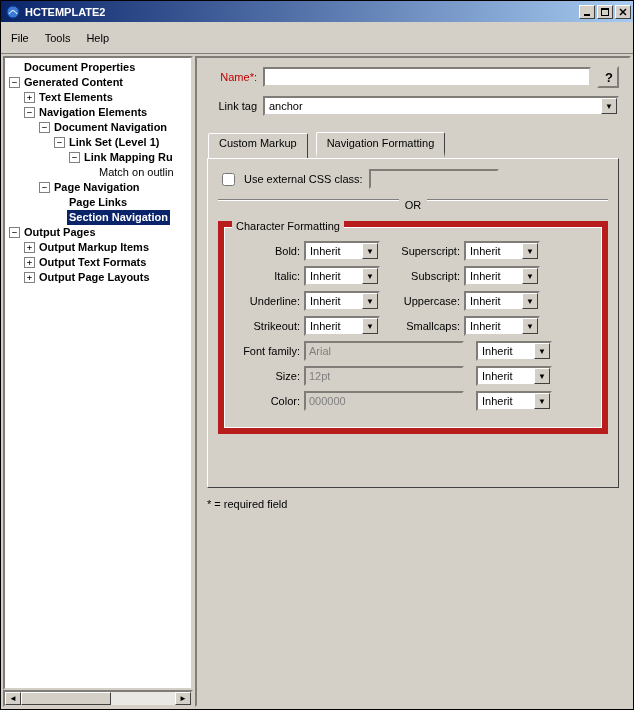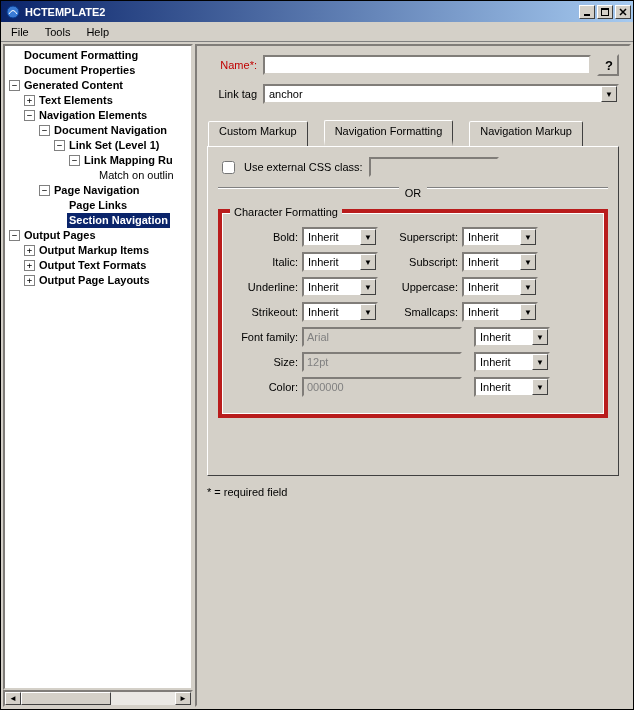--- a/index.html
+++ b/index.html
@@ -43,21 +43,21 @@
     border-bottom-color: #404040;
     font-size: 9px;
     line-height: 10px;
     padding: 0;
     margin-left: 2px;
     font-family: Tahoma, Arial, sans-serif;
     cursor: default;
     display: flex; align-items: center; justify-content: center;
   }
   .menubar {
-    height: 20px;
+    height: 32px;
     display: flex;
     align-items: center;
     padding: 0 2px;
     border-bottom: 1px solid #808080;
   }
   .menubar span {
     padding: 2px 8px;
     cursor: default;
   }
   .body {
@@ -191,21 +191,21 @@
   .tabs {
     display: flex;
     margin-top: 8px;
     margin-left: 1px;
   }
   .tab {
     padding: 3px 10px;
     border: 1px solid #808080;
     border-bottom: none;
     background: #d4d0c8;
-    margin-right: 16px;
+    margin-right: 8px;
     position: relative;
     top: 1px;
     cursor: default;
     border-top-left-radius: 2px;
     border-top-right-radius: 2px;
   }
   .tab.active {
     background: #d4d0c8;
     border-bottom: 6px solid #0ea5e9;
     z-index: 2;
@@ -237,21 +237,21 @@
   .divider-row {
     display: flex; gap: 6px;
     margin: 10px 0;
   }
   .divider-row .line {
     flex: 1; height: 2px;
     border-top: 1px solid #808080;
     border-bottom: 1px solid #fff;
   }
   .groupbox {
-    border: 4px solid #b91c1c;
+    border: 6px solid #b91c1c;
     box-shadow: inset -1px -1px 0 #fff, inset 1px 1px 0 #fff;
     padding: 14px 10px 12px 10px;
     margin-top: 4px;
     position: relative;
   }
   .groupbox .legend {
     position: absolute;
     top: -7px; left: 8px;
     background: #d4d0c8;
     padding: 0 4px;
@@ -316,25 +316,20 @@
     <span>Tools</span>
     <span>Help</span>
   </div>
 
   <div class="body">
     <div class="tree-panel">
       <div class="tree" id="tree">
           <div class="tree-row">
             <span class="indent" style="width: 2px;"></span>
             <span class="no-expander"></span>
-            <span class="label bold">Document Formatting</span>
-          </div>
-          <div class="tree-row">
-            <span class="indent" style="width: 2px;"></span>
-            <span class="no-expander"></span>
             <span class="label bold">Document Properties</span>
           </div>
           <div class="tree-row">
             <span class="indent" style="width: 2px;"></span>
             <span class="expander">−</span>
             <span class="label bold">Generated Content</span>
           </div>
           <div class="tree-row">
             <span class="indent" style="width: 17px;"></span>
             <span class="expander">+</span>
@@ -419,21 +414,20 @@
         <span class="lbl">Link tag</span>
         <div class="combo">
           <span class="val">anchor</span>
           <span class="arrow">▼</span>
         </div>
       </div>
 
       <div class="tabs">
         <div class="tab">Custom Markup</div>
         <div class="tab active">Navigation Formatting</div>
-        <div class="tab">Navigation Markup</div>
       </div>
       <div class="tab-content">
         <div class="checkbox-row">
           <input type="checkbox" style="">
           <span>Use external CSS class:</span>
           <input class="text-input" disabled="" style="">
         </div>
         <div class="divider-row">
           <div class="line"></div>
           <span>OR</span>

